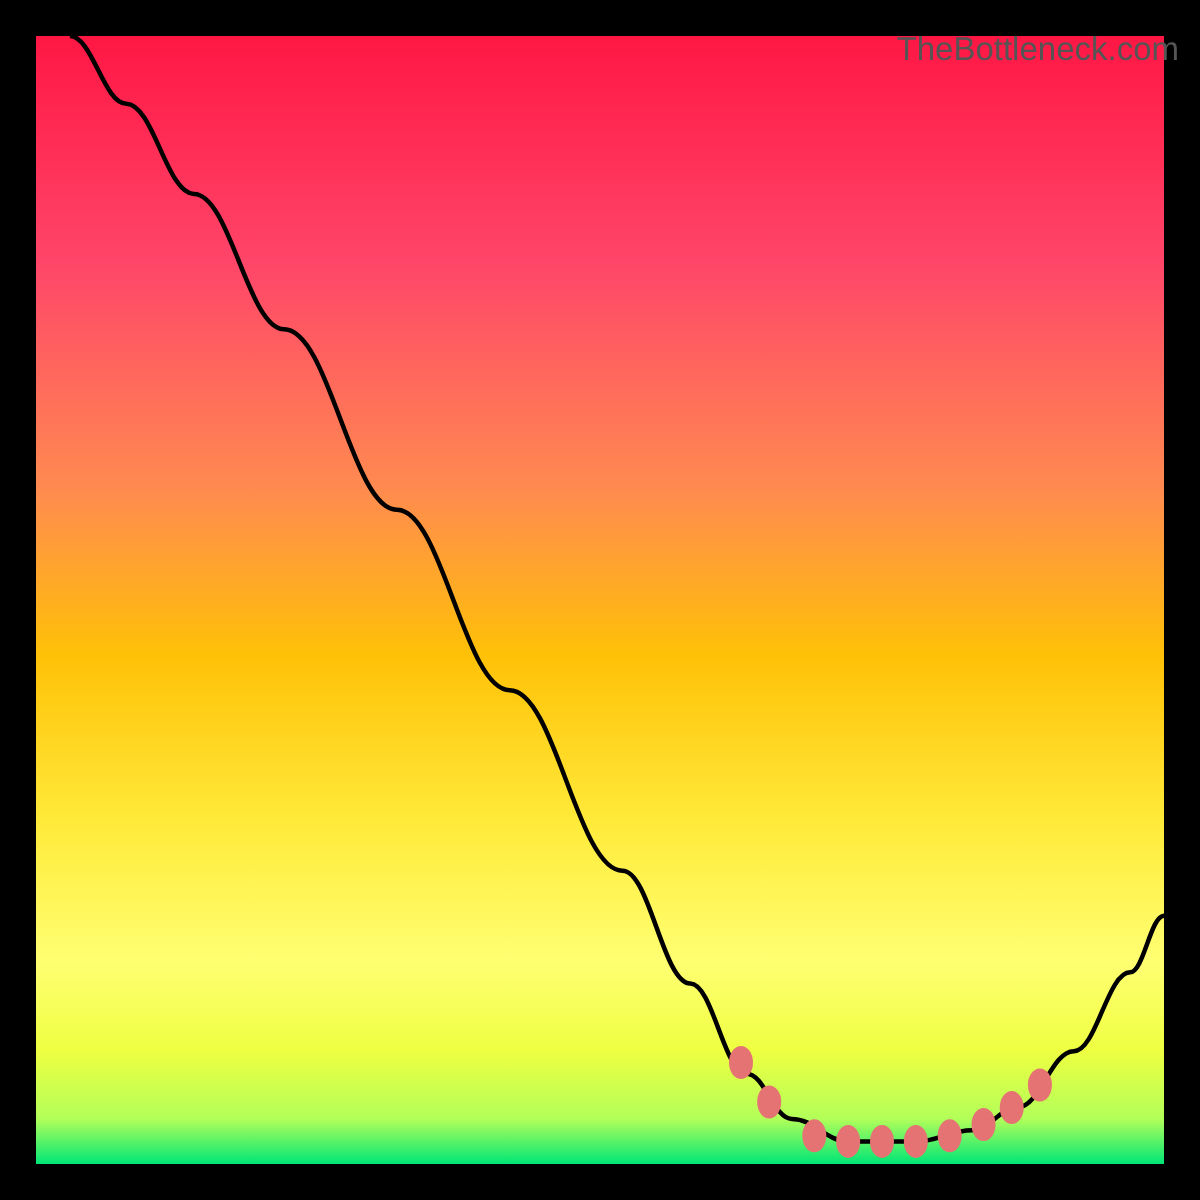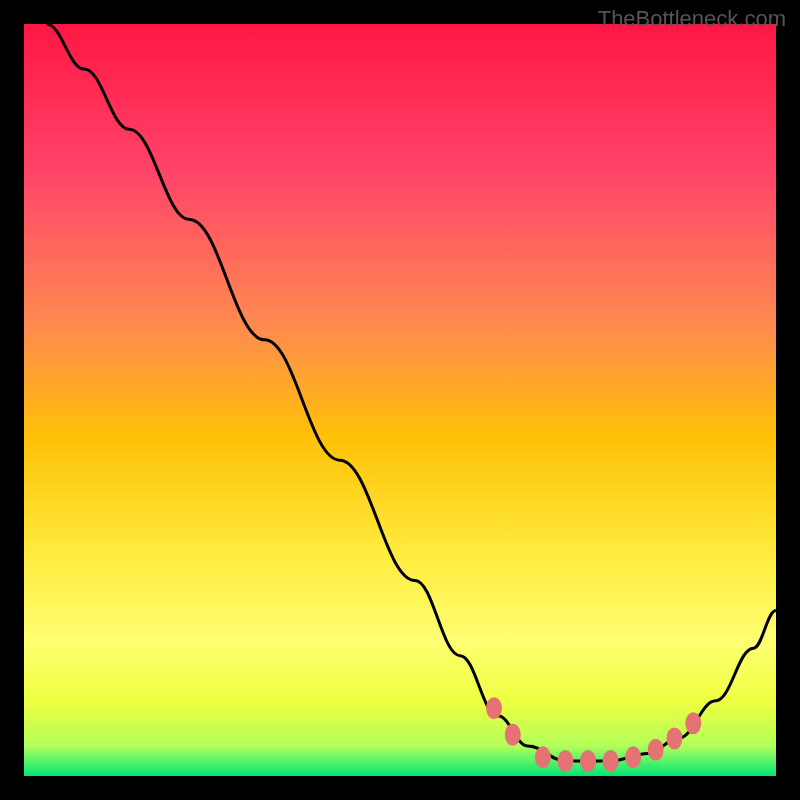--- a/index.html
+++ b/index.html
@@ -5,21 +5,21 @@
   * { margin: 0; padding: 0; box-sizing: border-box; }
   body {
     width: 800px;
     height: 800px;
     background: #000;
     position: relative;
     font-family: Arial, sans-serif;
   }
   .watermark {
     position: absolute;
-    top: 6px;
+    top: 20px;
     right: 14px;
     color: #555;
     font-size: 22px;
     font-weight: 500;
     z-index: 10;
   }
   .plot-area {
     position: absolute;
     left: 24px;
     top: 24px;

